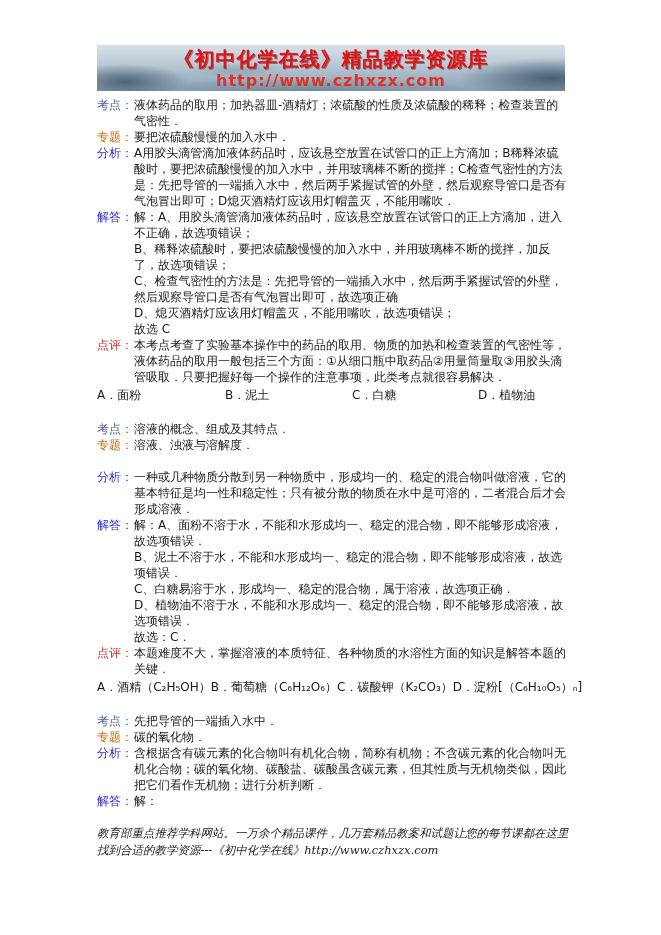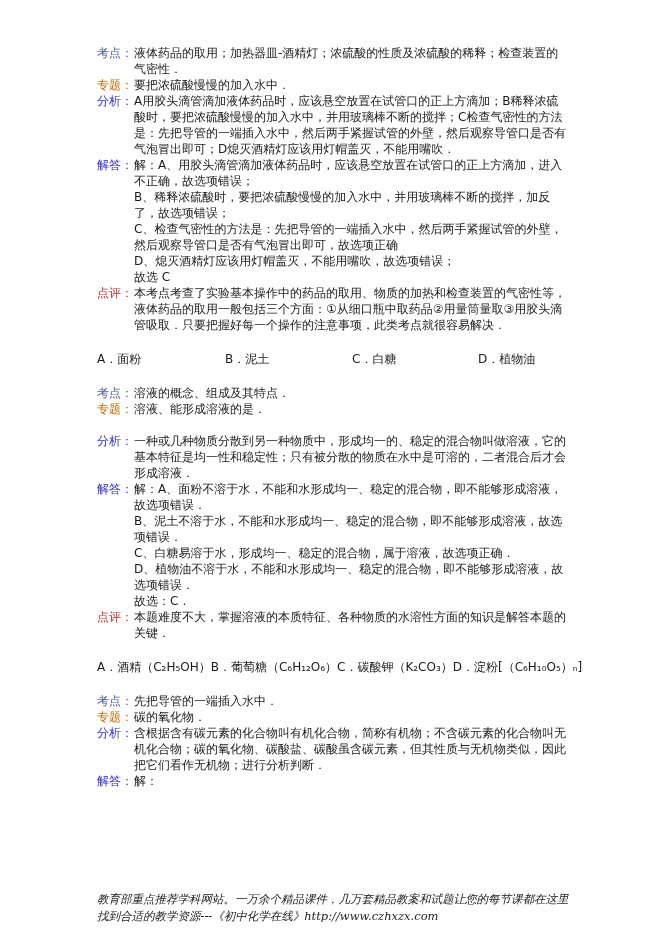--- a/index.html
+++ b/index.html
@@ -26,36 +26,40 @@
   .banner-url{
     text-align:center;font-weight:bold;font-size:16px;line-height:17px;letter-spacing:1px;
   }
   
   .row{position:relative;font-size:12px;line-height:16px;}
   .lbl{position:absolute;left:0;top:0;white-space:nowrap;text-align:center;}
   .txt{margin-left:37px;white-space:pre-wrap;word-break:break-all;}
   .gap-top{margin-top:16px;}
   
   .q-stem{font-size:12px;line-height:16px;margin-top:26px;}
-  .q-options{display:flex;font-size:12px;line-height:16px;margin-top:18px;margin-bottom:18px;white-space:nowrap;}
+  .q-options{display:flex;font-size:12px;line-height:16px;margin-top:2px;margin-bottom:18px;white-space:nowrap;}
   .o1{width:128px;}.o2{width:127px;}.o3{width:126px;}.o4{flex:1;}
   
   .footer{
-    position:absolute;left:97px;top:891px;width:474px;
+    position:absolute;left:97px;top:825px;width:474px;
     font-size:11.5px;line-height:17px;font-style:italic;
     font-family:"DejaVu Serif","Liberation Serif",serif;color:#222222;
     word-break:break-all;
   }
 </style>
 </head>
 <body>
 
 <div class="page">
   <div class="content">
 
+    <div class="banner">
+      <div class="banner-title" style="color: rgb(224, 18, 18);">《初中化学在线》精品教学资源库</div>
+      <div class="banner-url" style="color: rgb(227, 48, 32);">http://www.czhxzx.com</div>
+    </div>
 
     <div>
       <div class="row">
         <span class="lbl" style="color: rgb(79, 93, 153);">考点：</span>
         <div class="txt">液体药品的取用；加热器皿-酒精灯；浓硫酸的性质及浓硫酸的稀释；检查装置的气密性．</div>
       </div>
       <div class="row">
         <span class="lbl" style="color: rgb(204, 102, 0);">专题：</span>
         <div class="txt">要把浓硫酸慢慢的加入水中．</div>
       </div>
@@ -83,21 +87,21 @@
         <span class="opt o2">B．泥土</span>
         <span class="opt o3">C．白糖</span>
         <span class="opt o4">D．植物油</span>
       </div>
       <div class="row">
         <span class="lbl" style="color: rgb(79, 93, 153);">考点：</span>
         <div class="txt">溶液的概念、组成及其特点．</div>
       </div>
       <div class="row">
         <span class="lbl" style="color: rgb(204, 102, 0);">专题：</span>
-        <div class="txt">溶液、能形成溶液的是．</div>
+        <div class="txt">溶液、浊液与溶解度．</div>
       </div>
       <div class="row gap-top">
         <span class="lbl" style="color: rgb(51, 51, 204);">分析：</span>
         <div class="txt">一种或几种物质分散到另一种物质中，形成均一的、稳定的混合物叫做溶液，它的基本特征是均一性和稳定性；只有被分散的物质在水中是可溶的，二者混合后才会形成溶液．</div>
       </div>
       <div class="row">
         <span class="lbl" style="color: rgb(51, 51, 204);">解答：</span>
         <div class="txt">解：A、面粉不溶于水，不能和水形成均一、稳定的混合物，即不能够形成溶液，故选项错误．
 B、泥土不溶于水，不能和水形成均一、稳定的混合物，即不能够形成溶液，故选项错误．
 C、白糖易溶于水，形成均一、稳定的混合物，属于溶液，故选项正确．

